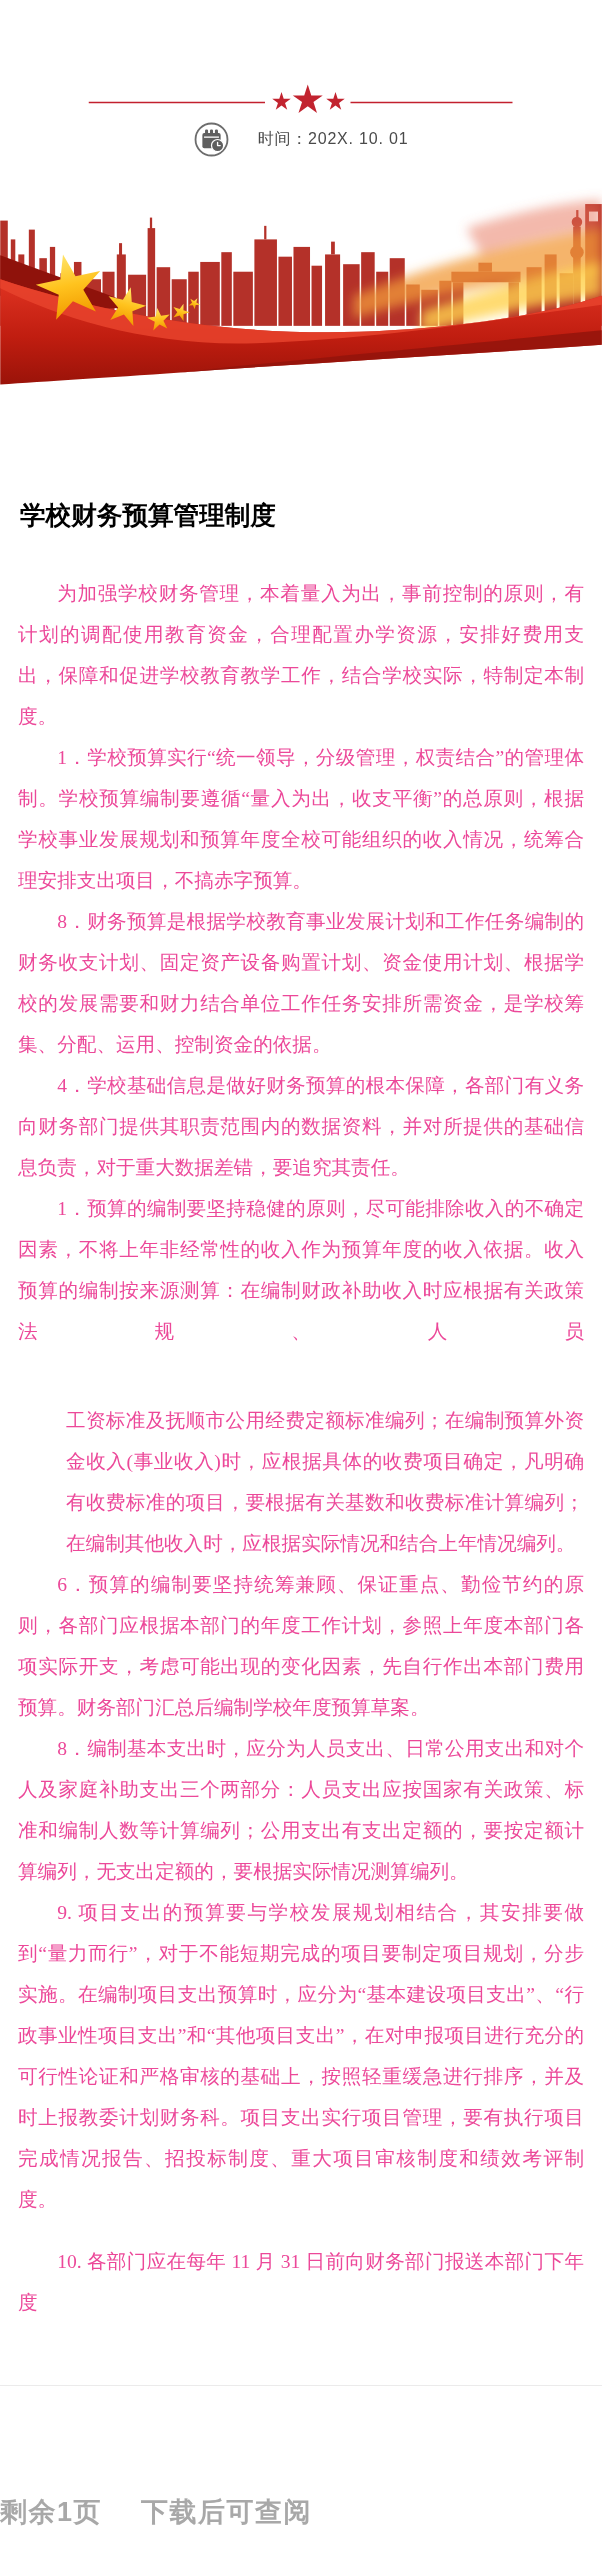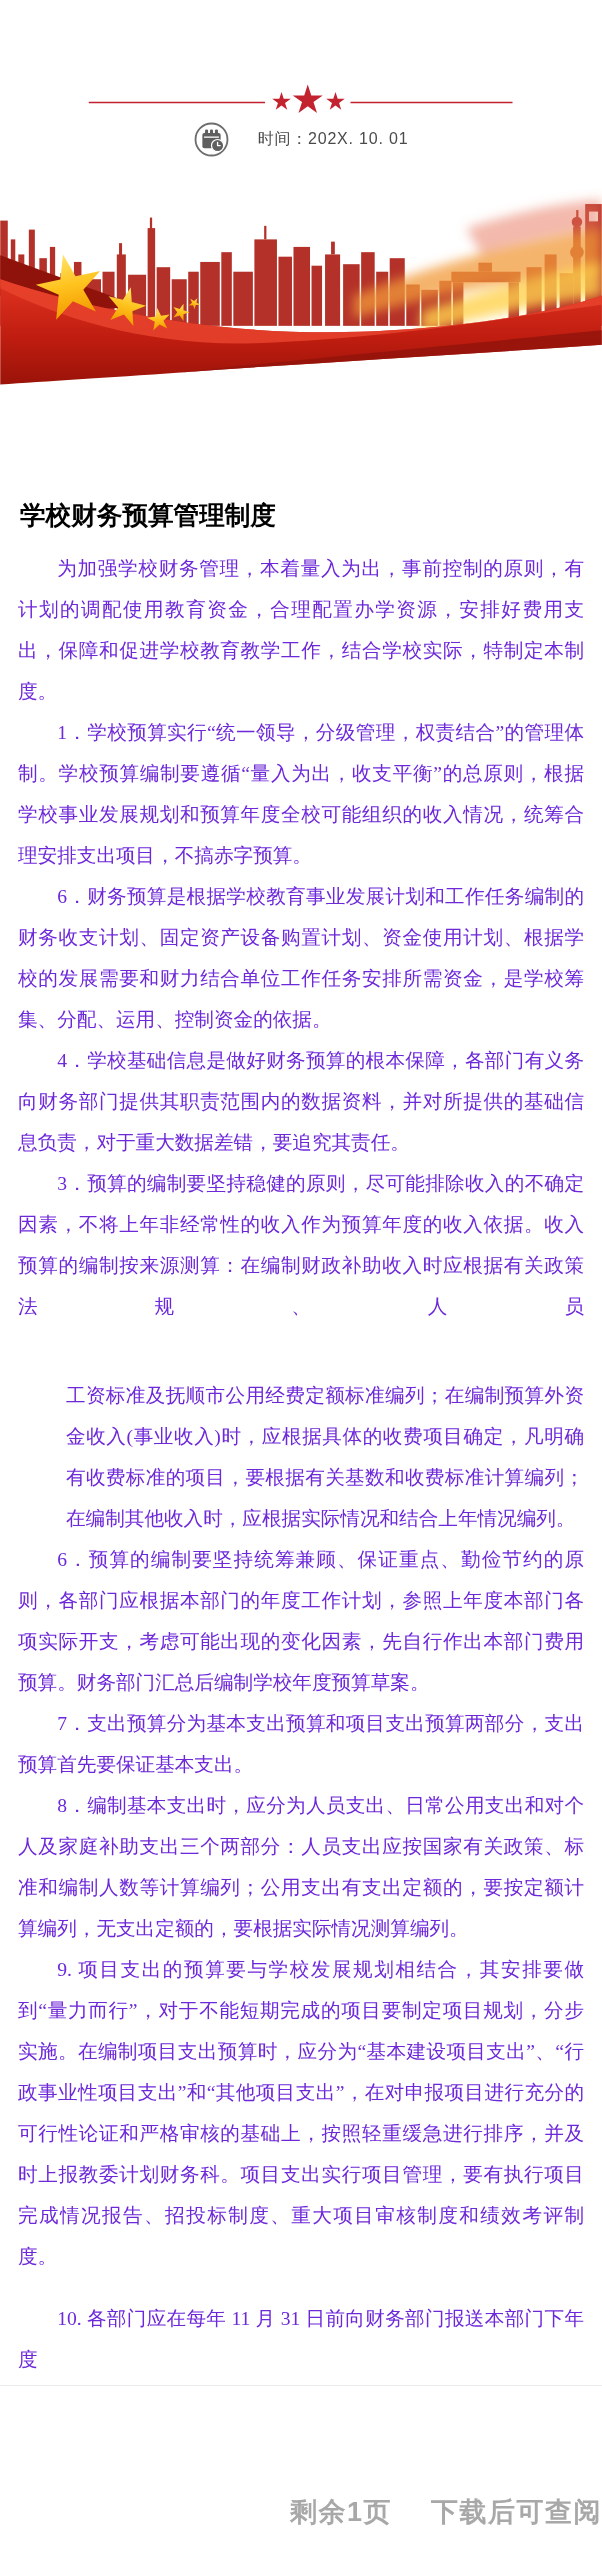--- a/index.html
+++ b/index.html
@@ -17,34 +17,34 @@
 
   
   .banner{position:absolute;top:183px;left:0;}
 
   
   .doc-title{position:absolute;top:498px;left:0;width:602px;margin:0;text-align:left;
              font-family:"Liberation Sans","DejaVu Sans",sans-serif;
              font-size:25.6px;font-weight:bold;color:#000;padding-left:20px;}
 
   
-  .doc-body{position:absolute;top:548px;left:18px;right:18px;
-            font-size:19.6px;line-height:41px;color:#6d28d9;
+  .doc-body{position:absolute;top:573px;left:18px;right:18px;
+            font-size:19.6px;line-height:41px;color:#ec4899;
             text-align:justify;word-break:break-all;}
   .doc-body p{margin:0;text-indent:2em;}
   .doc-body p.continuation{text-indent:0;margin-left:48px;}
   .doc-body p.justify-last{text-align-last:justify;}
   .page-gap{height:48px;}
 
   
   .page-divider{position:absolute;top:2385px;left:0;width:602px;height:0;
                 border-top:0.8px solid #ebebeb;}
 
   
-  .preview-footer{position:absolute;top:2494px;left:0;width:602px;text-align:right;
+  .preview-footer{position:absolute;top:2494px;left:0;width:602px;text-align:left;
                   font-family:"Liberation Sans","DejaVu Sans",sans-serif;
                   font-size:27px;font-weight:bold;color:#a8a8a8;letter-spacing:1.5px;}
   .preview-footer .sep{display:inline-block;width:39px;}
 </style>
 </head>
 <body>
 
 <div id="page">
 
   <svg class="hdr-divider" width="602" height="45" viewBox="0 0 800 60">
@@ -162,29 +162,28 @@
       <path d="M0,-1 L0.2245,-0.309 L0.951,-0.309 L0.3633,0.118 L0.5878,0.809 L0,0.382 L-0.5878,0.809 L-0.3633,0.118 L-0.951,-0.309 L-0.2245,-0.309 Z" transform="translate(240,172) scale(12) rotate(18)"></path>
       <path d="M0,-1 L0.2245,-0.309 L0.951,-0.309 L0.3633,0.118 L0.5878,0.809 L0,0.382 L-0.5878,0.809 L-0.3633,0.118 L-0.951,-0.309 L-0.2245,-0.309 Z" transform="translate(258,160) scale(8) rotate(32)"></path>
     </g>
   </svg>
 
   <h1 class="doc-title">学校财务预算管理制度</h1>
 
   <div class="doc-body">
     <p>为加强学校财务管理，本着量入为出，事前控制的原则，有计划的调配使用教育资金，合理配置办学资源，安排好费用支出，保障和促进学校教育教学工作，结合学校实际，特制定本制度。</p>
     <p>1．学校预算实行“统一领导，分级管理，权责结合”的管理体制。学校预算编制要遵循“量入为出，收支平衡”的总原则，根据学校事业发展规划和预算年度全校可能组织的收入情况，统筹合理安排支出项目，不搞赤字预算。</p>
-    <p>6．财务预算是根据学校教育事业发展计划和工作任务编制的财务收支计划、固定资产设备购置计划、资金使用计划、根据学校的发展需要和财力结合单位工作任务安排所需资金，是学校筹集、分配、运用、控制资金的依据。</p>
+    <p>8．财务预算是根据学校教育事业发展计划和工作任务编制的财务收支计划、固定资产设备购置计划、资金使用计划、根据学校的发展需要和财力结合单位工作任务安排所需资金，是学校筹集、分配、运用、控制资金的依据。</p>
     <p>4．学校基础信息是做好财务预算的根本保障，各部门有义务向财务部门提供其职责范围内的数据资料，并对所提供的基础信息负责，对于重大数据差错，要追究其责任。</p>
-    <p class="justify-last">3．预算的编制要坚持稳健的原则，尽可能排除收入的不确定因素，不将上年非经常性的收入作为预算年度的收入依据。收入预算的编制按来源测算：在编制财政补助收入时应根据有关政策法规、人员</p>
+    <p class="justify-last">1．预算的编制要坚持稳健的原则，尽可能排除收入的不确定因素，不将上年非经常性的收入作为预算年度的收入依据。收入预算的编制按来源测算：在编制财政补助收入时应根据有关政策法规、人员</p>
 
     <div class="page-gap"></div>
 
     <p class="continuation">工资标准及抚顺市公用经费定额标准编列；在编制预算外资金收入(事业收入)时，应根据具体的收费项目确定，凡明确有收费标准的项目，要根据有关基数和收费标准计算编列；在编制其他收入时，应根据实际情况和结合上年情况编列。</p>
     <p>6．预算的编制要坚持统筹兼顾、保证重点、勤俭节约的原则，各部门应根据本部门的年度工作计划，参照上年度本部门各项实际开支，考虑可能出现的变化因素，先自行作出本部门费用预算。财务部门汇总后编制学校年度预算草案。</p>
-    <p>7．支出预算分为基本支出预算和项目支出预算两部分，支出预算首先要保证基本支出。</p>
     <p>8．编制基本支出时，应分为人员支出、日常公用支出和对个人及家庭补助支出三个两部分：人员支出应按国家有关政策、标准和编制人数等计算编列；公用支出有支出定额的，要按定额计算编列，无支出定额的，要根据实际情况测算编列。</p>
     <p>9. 项目支出的预算要与学校发展规划相结合，其安排要做到“量力而行”，对于不能短期完成的项目要制定项目规划，分步实施。在编制项目支出预算时，应分为“基本建设项目支出”、“行政事业性项目支出”和“其他项目支出”，在对申报项目进行充分的可行性论证和严格审核的基础上，按照轻重缓急进行排序，并及时上报教委计划财务科。项目支出实行项目管理，要有执行项目完成情况报告、招投标制度、重大项目审核制度和绩效考评制度。</p>
     <p class="justify-last" style="margin-top:21px;">10. 各部门应在每年 11 月 31 日前向财务部门报送本部门下年度</p>
   </div>
 
   <div class="page-divider"></div>
 
   <div class="preview-footer">
     <span>剩余1页</span><span class="sep"></span><span>下载后可查阅</span>
   </div>

